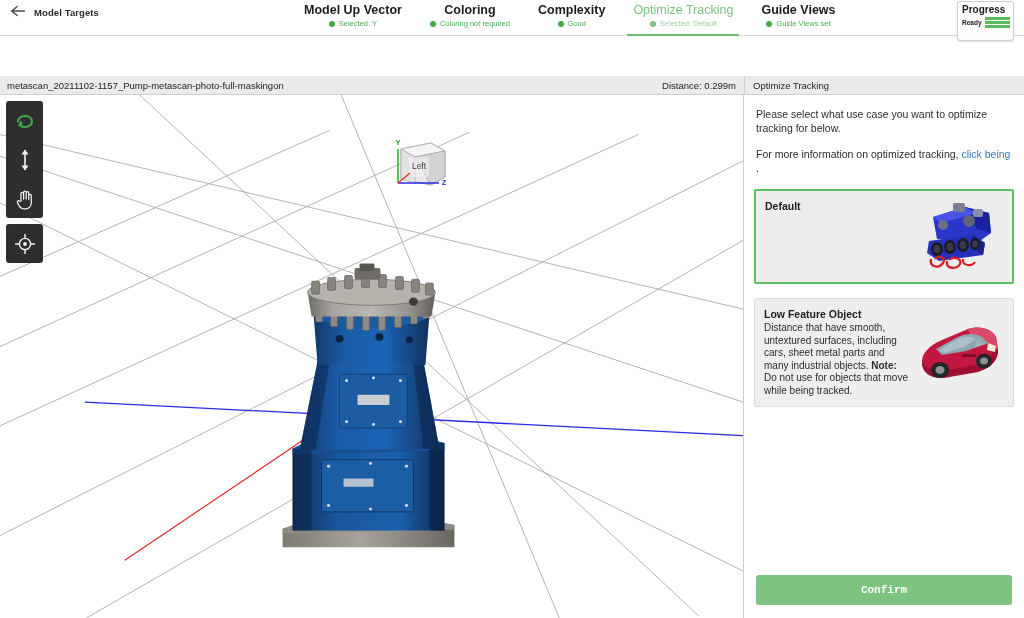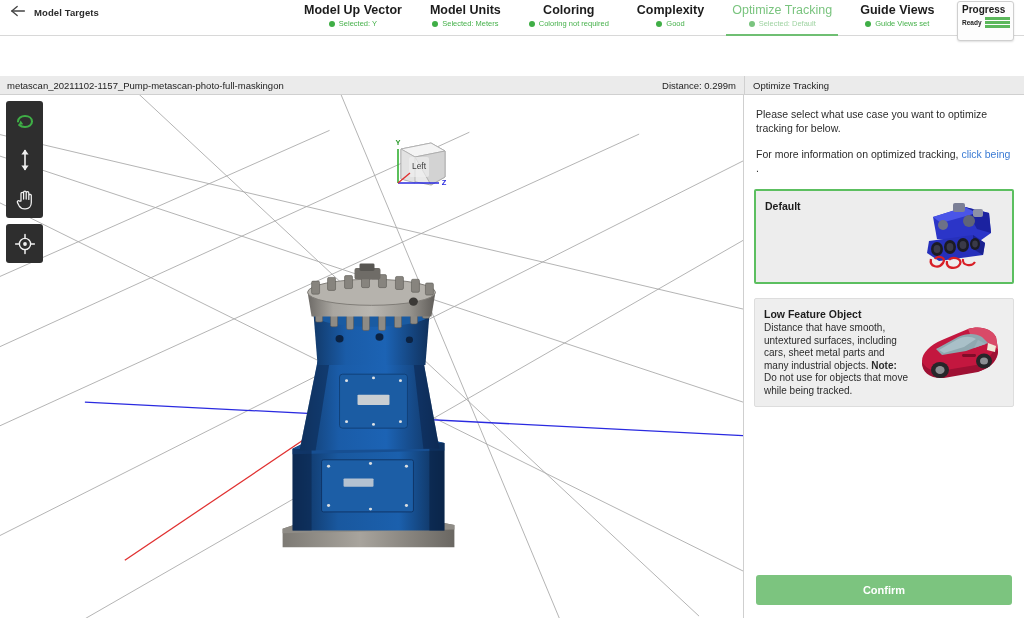--- a/index.html
+++ b/index.html
@@ -130,21 +130,21 @@
   .opt-img { flex: 0 0 auto; display: flex; align-items: center; justify-content: center; }
 
   .panel-spacer { flex: 1 1 auto; }
 
   .confirm-btn {
     height: 30px;
     background: #7cc47f;
     border: none; border-radius: 3px;
     color: #ffffff;
     font-size: 11px; font-weight: bold;
-    font-family: Liberation Sans, sans-serif;
+    font-family: Liberation Mono, monospace;
     cursor: pointer;
     display: flex; align-items: center; justify-content: center;
     margin: 0 2px 3px 2px;
   }
 </style>
 </head>
 <body>
 
 <div id="app">
 
@@ -163,27 +163,20 @@
     <div class="nav-items">
 
       <div class="nav-item">
         <div class="nav-title">Model Up Vector</div>
         <div class="nav-sub">
           <span class="dot"></span>
           <span>Selected: Y</span>
         </div>
       </div>
 
-      <div class="nav-item">
-        <div class="nav-title">Model Units</div>
-        <div class="nav-sub">
-          <span class="dot"></span>
-          <span>Selected: Meters</span>
-        </div>
-      </div>
 
       <div class="nav-item">
         <div class="nav-title">Coloring</div>
         <div class="nav-sub">
           <span class="dot"></span>
           <span>Coloring not required</span>
         </div>
       </div>
 
       <div class="nav-item">

